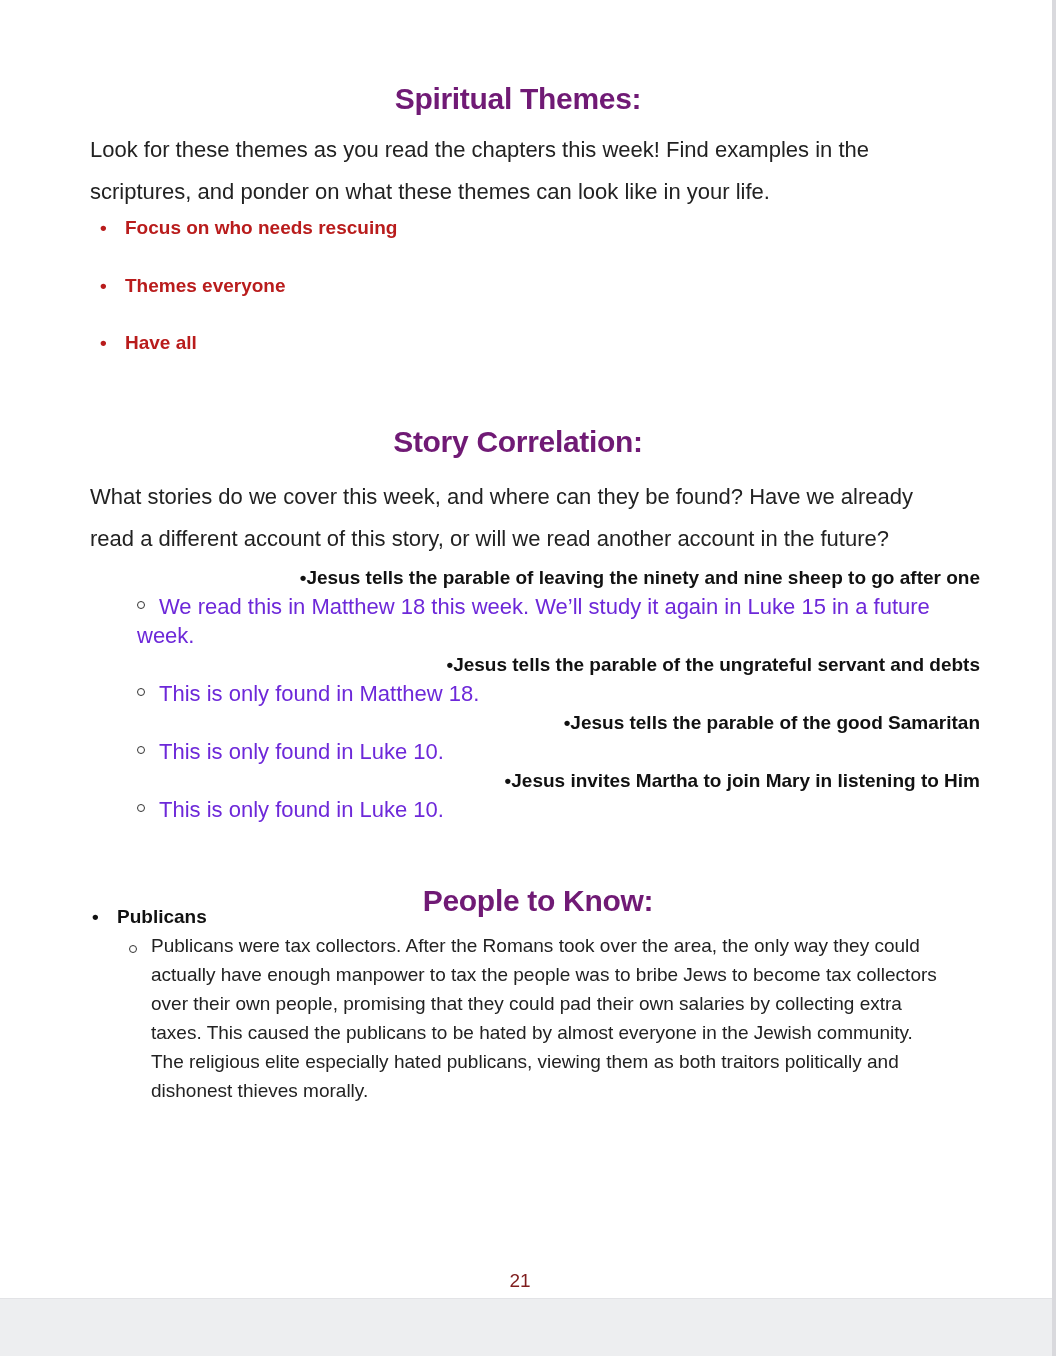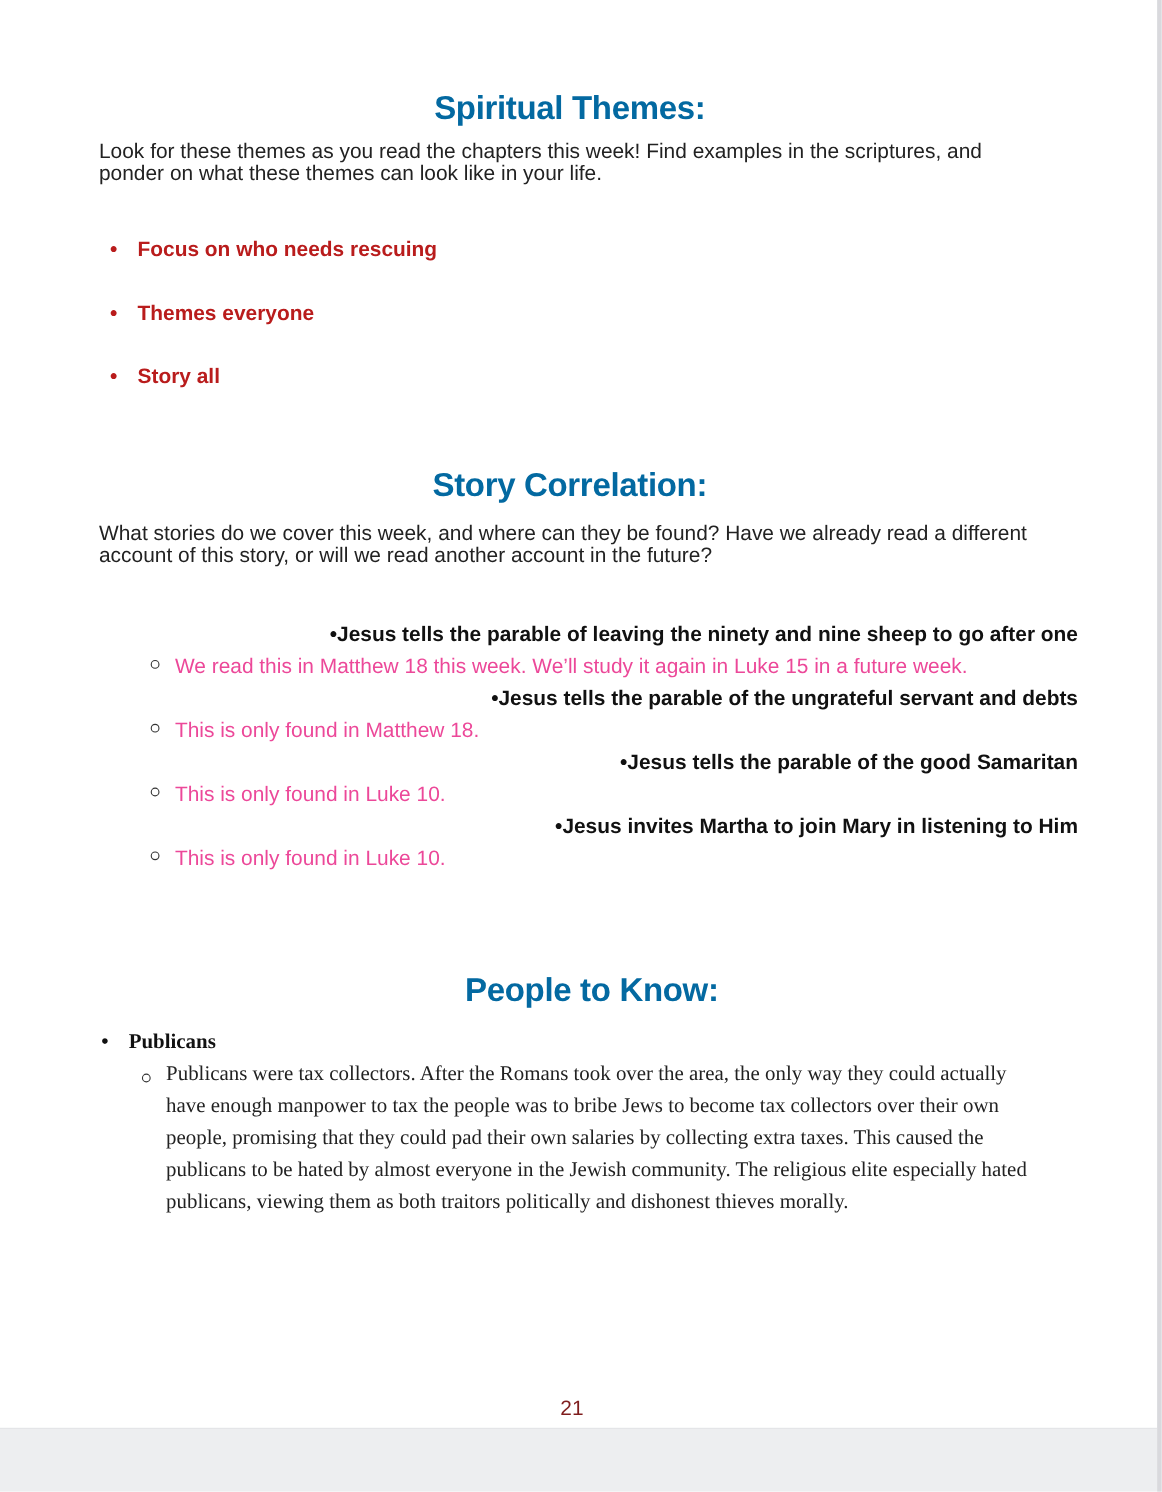--- a/index.html
+++ b/index.html
@@ -17,52 +17,52 @@
     border-bottom: 1px solid #e2e3e6;
   }
   .right-edge {
     position: absolute; left: 1052px; top: 0;
     width: 4px; height: 1356px;
     background: #d9d9dd;
   }
   h2 {
     position: absolute; left: 0; width: 1036px;
     margin: 0; text-align: center;
-    font-size: 30px; font-weight: bold; color: #0369a1;
+    font-size: 30px; font-weight: bold; color: #701a75;
     letter-spacing: -0.3px;
   }
   .para {
     position: absolute; left: 90px; width: 860px;
-    margin: 0; font-size: 19px; line-height: 20px; color: #222;
+    margin: 0; font-size: 22px; line-height: 42px; color: #222;
   }
   ul { list-style: none; margin: 0; padding: 0; }
   .theme-item {
     position: absolute; left: 100px;
     font-size: 19px; font-weight: bold; color: #b91c1c;
   }
   .bullet {
     display: inline-block; width: 25px; font-weight: bold;
   }
   .story-list { position: absolute; left: 100px; top: 563px; width: 880px; }
   .story-item { margin: 0; }
   .story-title {
     font-size: 19px; font-weight: bold; line-height: 29px; color: #111;
     display: block;
     text-align: right;
   }
   .story-note {
-    font-size: 19px; line-height: 29px; color: #ec4899;
+    font-size: 22px; line-height: 29px; color: #6d28d9;
     display: block; padding-left: 37px;
   }
   .circle {
     display: inline-block; width: 6px; height: 6px;
     border: 1.5px solid #333; border-radius: 50%;
     margin-right: 14px; vertical-align: middle; position: relative; top: -3px;
   }
-  .people-list { position: absolute; left: 92px; top: 933px; width: 880px; font-family: Liberation Serif, serif; }
+  .people-list { position: absolute; left: 92px; top: 902px; width: 880px; }
   .person-name {
     font-size: 19px; font-weight: bold; line-height: 29px; color: #111; display: block;
   }
   .person-desc {
     display: flex; padding-left: 37px; font-size: 19px; line-height: 29px; color: #222;
   }
   .person-desc .circle { flex: 0 0 auto; margin-top: 14px; top: 0; }
   .person-desc-text { width: 790px; }
   .page-number {
     position: absolute; top: 1270px; left: 0; width: 1040px;
@@ -78,21 +78,21 @@
   <p class="para" style="top:129px;">Look for these themes as you read the chapters this week! Find examples in the scriptures, and ponder on what these themes can look like in your life.</p>
 
   <ul>
     <li class="theme-item" style="top:217px;">
       <span class="bullet">•</span><span>Focus on who needs rescuing</span>
     </li>
     <li class="theme-item" style="top:275px;">
       <span class="bullet">•</span><span>Themes everyone</span>
     </li>
     <li class="theme-item" style="top:332px;">
-      <span class="bullet">•</span><span>Story all</span>
+      <span class="bullet">•</span><span>Have all</span>
     </li>
   </ul>
 
   <h2 style="top:425px;">Story Correlation:</h2>
   <p class="para" style="top:476px;">What stories do we cover this week, and where can they be found? Have we already read a different account of this story, or will we read another account in the future?</p>
 
   <ul class="story-list">
     <li class="story-item">
       <span class="story-title"><span class="bullet">•</span><span>Jesus tells the parable of leaving the ninety and nine sheep to go after one</span></span>
       <span class="story-note"><span class="circle"></span><span>We read this in Matthew 18 this week. We’ll study it again in Luke 15 in a future week.</span></span>

